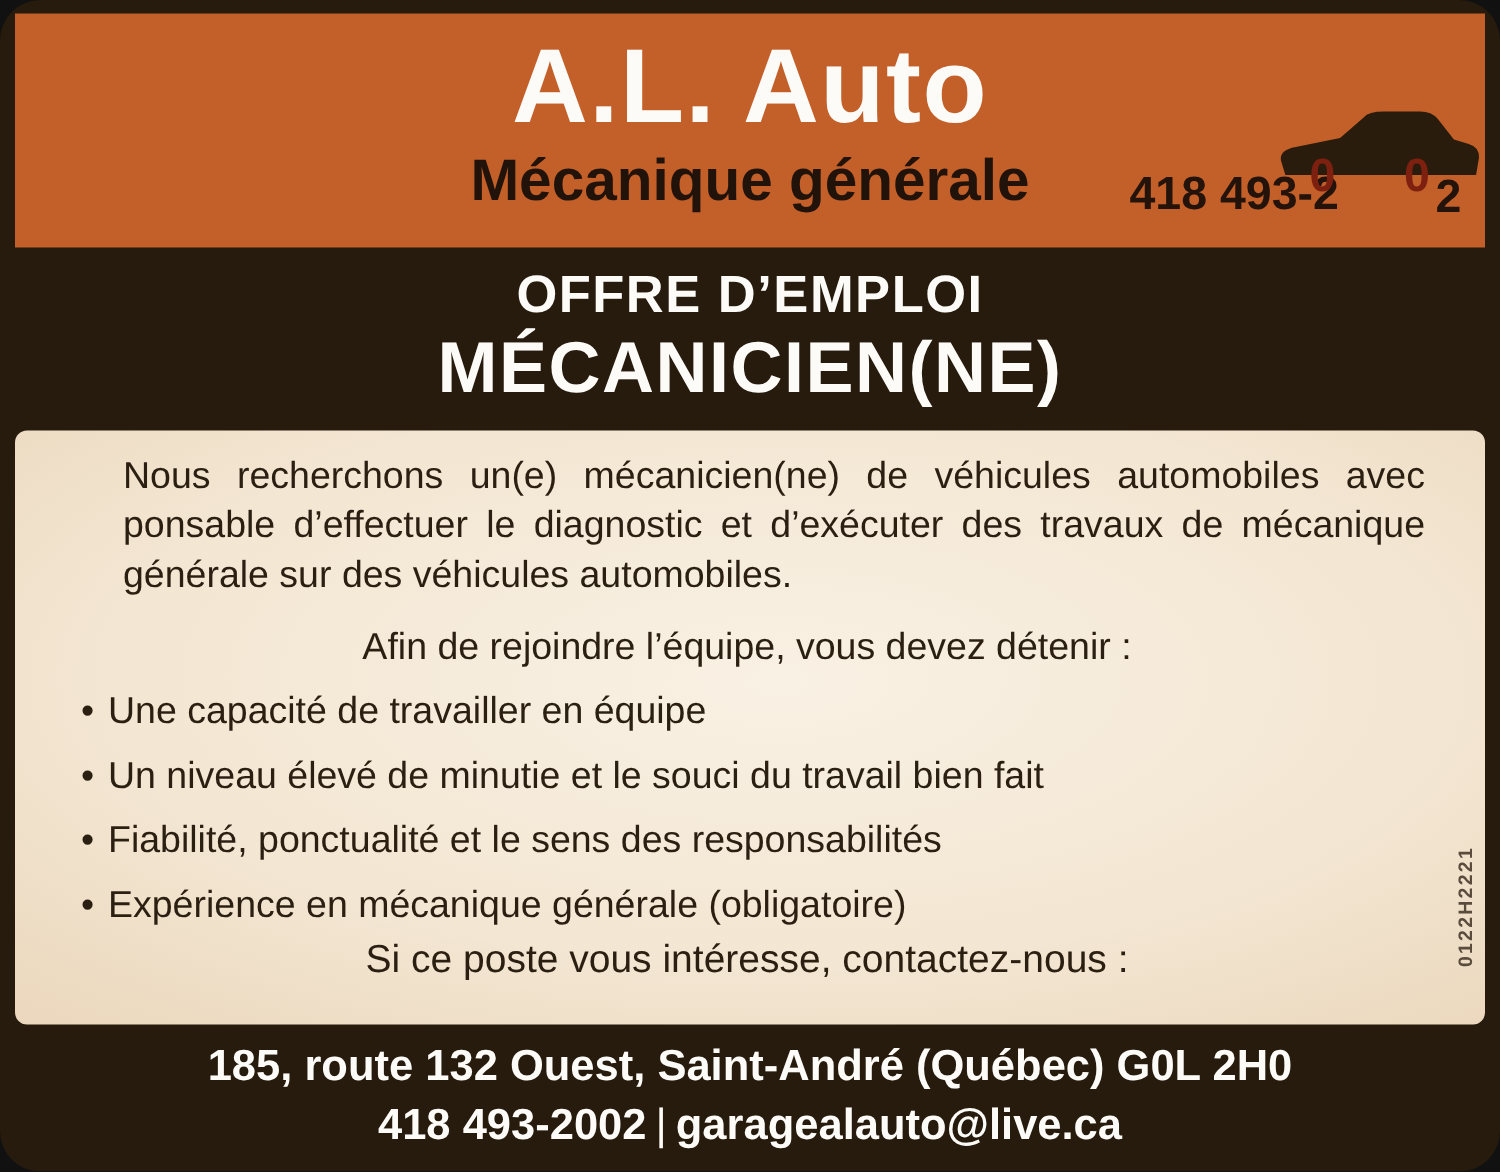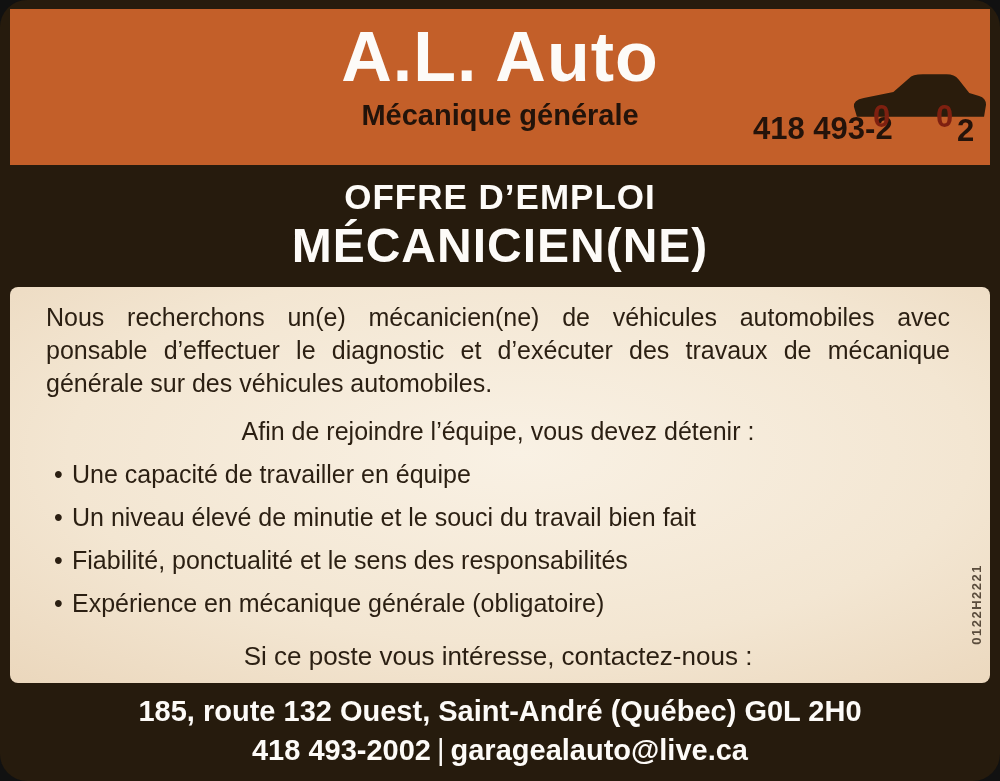--- a/index.html
+++ b/index.html
@@ -25,21 +25,21 @@
     font-weight:bold;
     font-size:70px;
     line-height:1;
     padding-top:13px;
     letter-spacing:1px;
   }
   .tagline {
     text-align:center;
     color:#22130a;
     font-weight:bold;
-    font-size:29px;
+    font-size:39px;
     line-height:1;
     margin-top:9px;
     letter-spacing:0px;
   }
   .phone-lockup {
     position:absolute;
     left:735px; top:50px;
     width:250px; height:100px;
   }
   .car-icon {
@@ -99,20 +99,21 @@
     color:#2b1f12;
     box-sizing:border-box;
     padding:14px 40px 0 36px;
   }
   .para-line {
     font-size:25px;
     line-height:33px;
     text-align:justify;
     text-align-last:justify;
     white-space:nowrap;
+    margin-left:36px;
   }
   .para-line.last {
     text-align:left;
     text-align-last:left;
   }
   .intro-line {
     font-size:25px;
     margin-top:17px;
     text-align:center;
   }
@@ -126,21 +127,21 @@
   .bullet-dot {
     width:26px;
     padding-left:8px;
     box-sizing:border-box;
     flex:0 0 26px;
     font-size:25px;
   }
   .closing-line {
     text-align:center;
     font-size:26px;
-    margin-top:23px;
+    margin-top:6px;
   }
   .vertical-code {
     position:absolute;
     right:6px; bottom:38px;
     writing-mode:vertical-rl;
     transform:rotate(180deg);
     font-size:13px;
     font-weight:bold;
     letter-spacing:1.5px;
     color:#5a4c3c;

